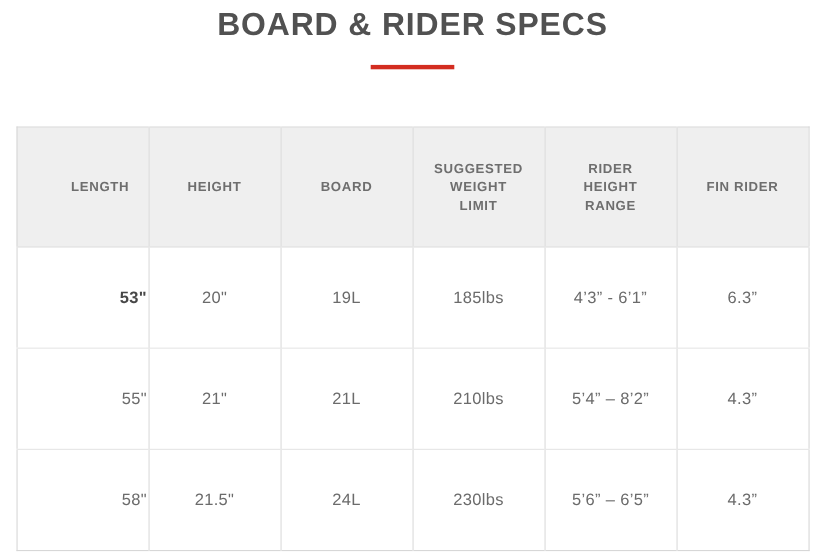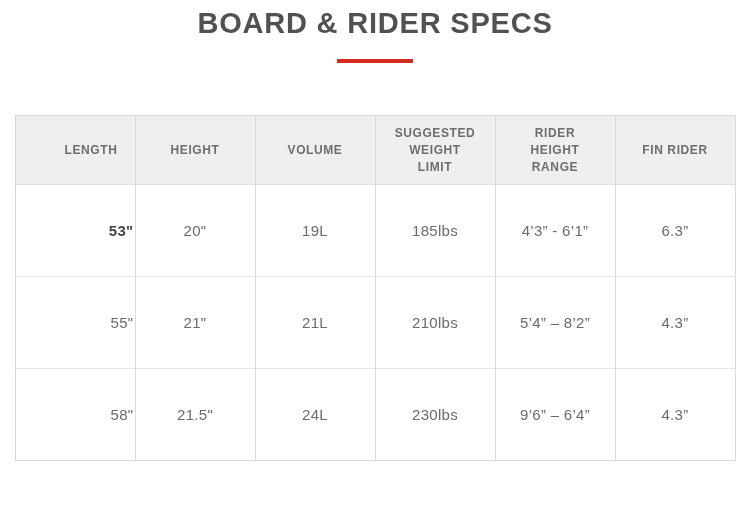--- a/index.html
+++ b/index.html
@@ -36,21 +36,21 @@
     margin: 52px auto 0 auto;
     border: 1px solid #d7d7d7;
   }
   table.specs th, table.specs td {
     text-align: center;
     vertical-align: middle;
     border-left: 1px solid #dbdbdb;
   }
   table.specs th:first-child, table.specs td:first-child { border-left: none; text-align: right; }
   table.specs th {
-    height: 69px;
+    height: 109px;
     background: #efefef;
     color: #6e6e6e;
     font-size: 12px;
     font-weight: bold;
     letter-spacing: 0.6px;
     padding: 0 17px;
     line-height: 17px;
     border-bottom: 1px solid #e0e0e0;
   }
   table.specs td {
@@ -73,21 +73,21 @@
 
   <h1 class="title">BOARD &amp; RIDER SPECS</h1>
 
   <div class="accent-bar"></div>
 
   <table class="specs">
     <thead>
       <tr>
         <th>LENGTH</th>
         <th>HEIGHT</th>
-        <th>VOLUME</th>
+        <th>BOARD</th>
         <th>SUGGESTED WEIGHT LIMIT</th>
         <th>RIDER HEIGHT RANGE</th>
         <th>FIN RIDER</th>
       </tr>
     </thead>
     <tbody>
       <tr>
         <td class="em">53"</td>
         <td>20"</td>
         <td>19L</td>
@@ -101,19 +101,19 @@
         <td>21L</td>
         <td>210lbs</td>
         <td>5’4” – 8’2”</td>
         <td>4.3”</td>
       </tr>
       <tr>
         <td>58"</td>
         <td>21.5"</td>
         <td>24L</td>
         <td>230lbs</td>
-        <td>9’6” – 6’4”</td>
+        <td>5’6” – 6’5”</td>
         <td>4.3”</td>
       </tr>
     </tbody>
   </table>
 
 </div>
 
 </body></html>

